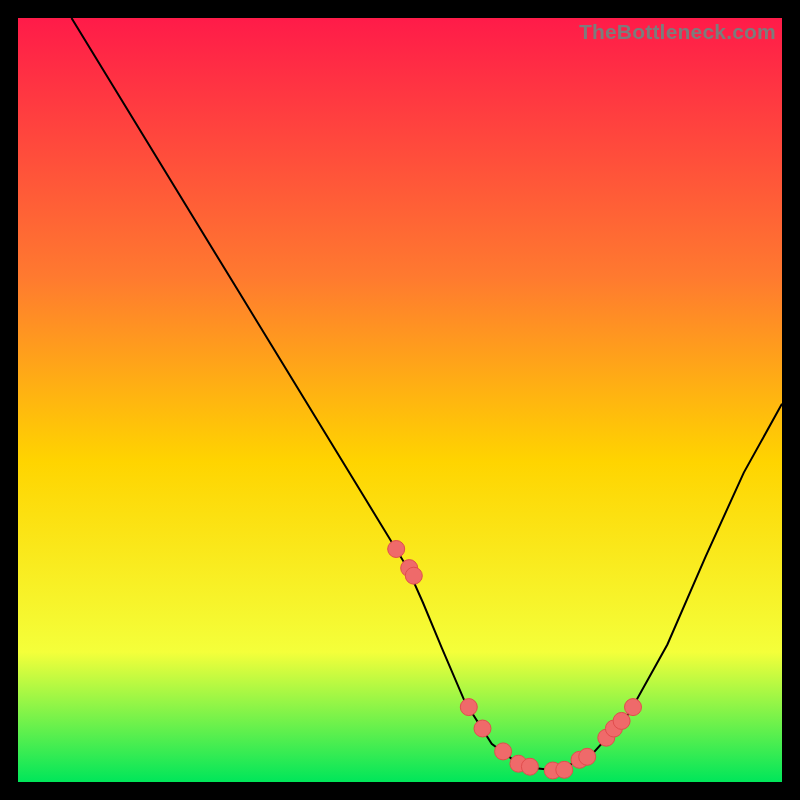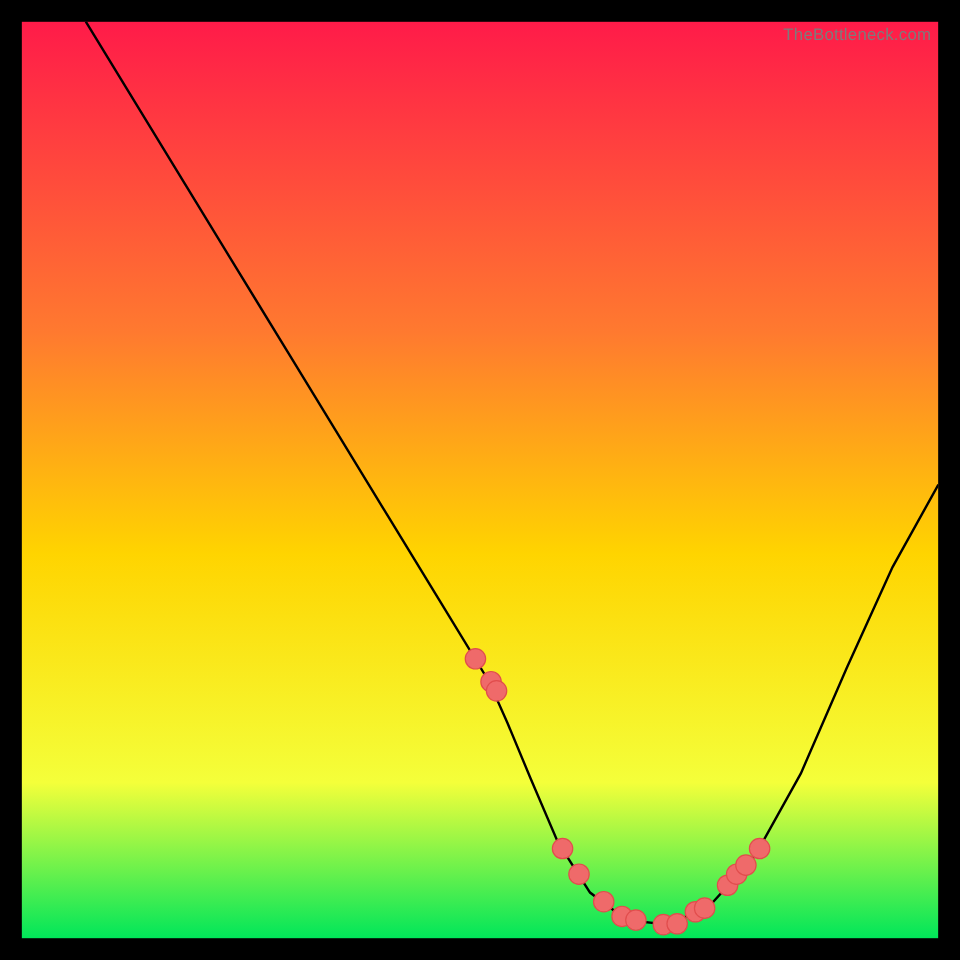--- a/index.html
+++ b/index.html
@@ -24,22 +24,22 @@
     left: 0;
     top: 0;
     width: 764px;
     height: 764px;
   }
   .watermark {
     position: absolute;
     top: 2px;
     right: 6px;
     color: #7c7c7c;
-    font-size: 14px;
-    font-weight: 400;
+    font-size: 21px;
+    font-weight: 700;
     letter-spacing: 0.2px;
     user-select: none;
   }
 </style>
 </head>
 <body>
 
 <div class="frame">
   <svg class="plot" viewBox="0 0 764 764" preserveAspectRatio="none">
     <defs>

